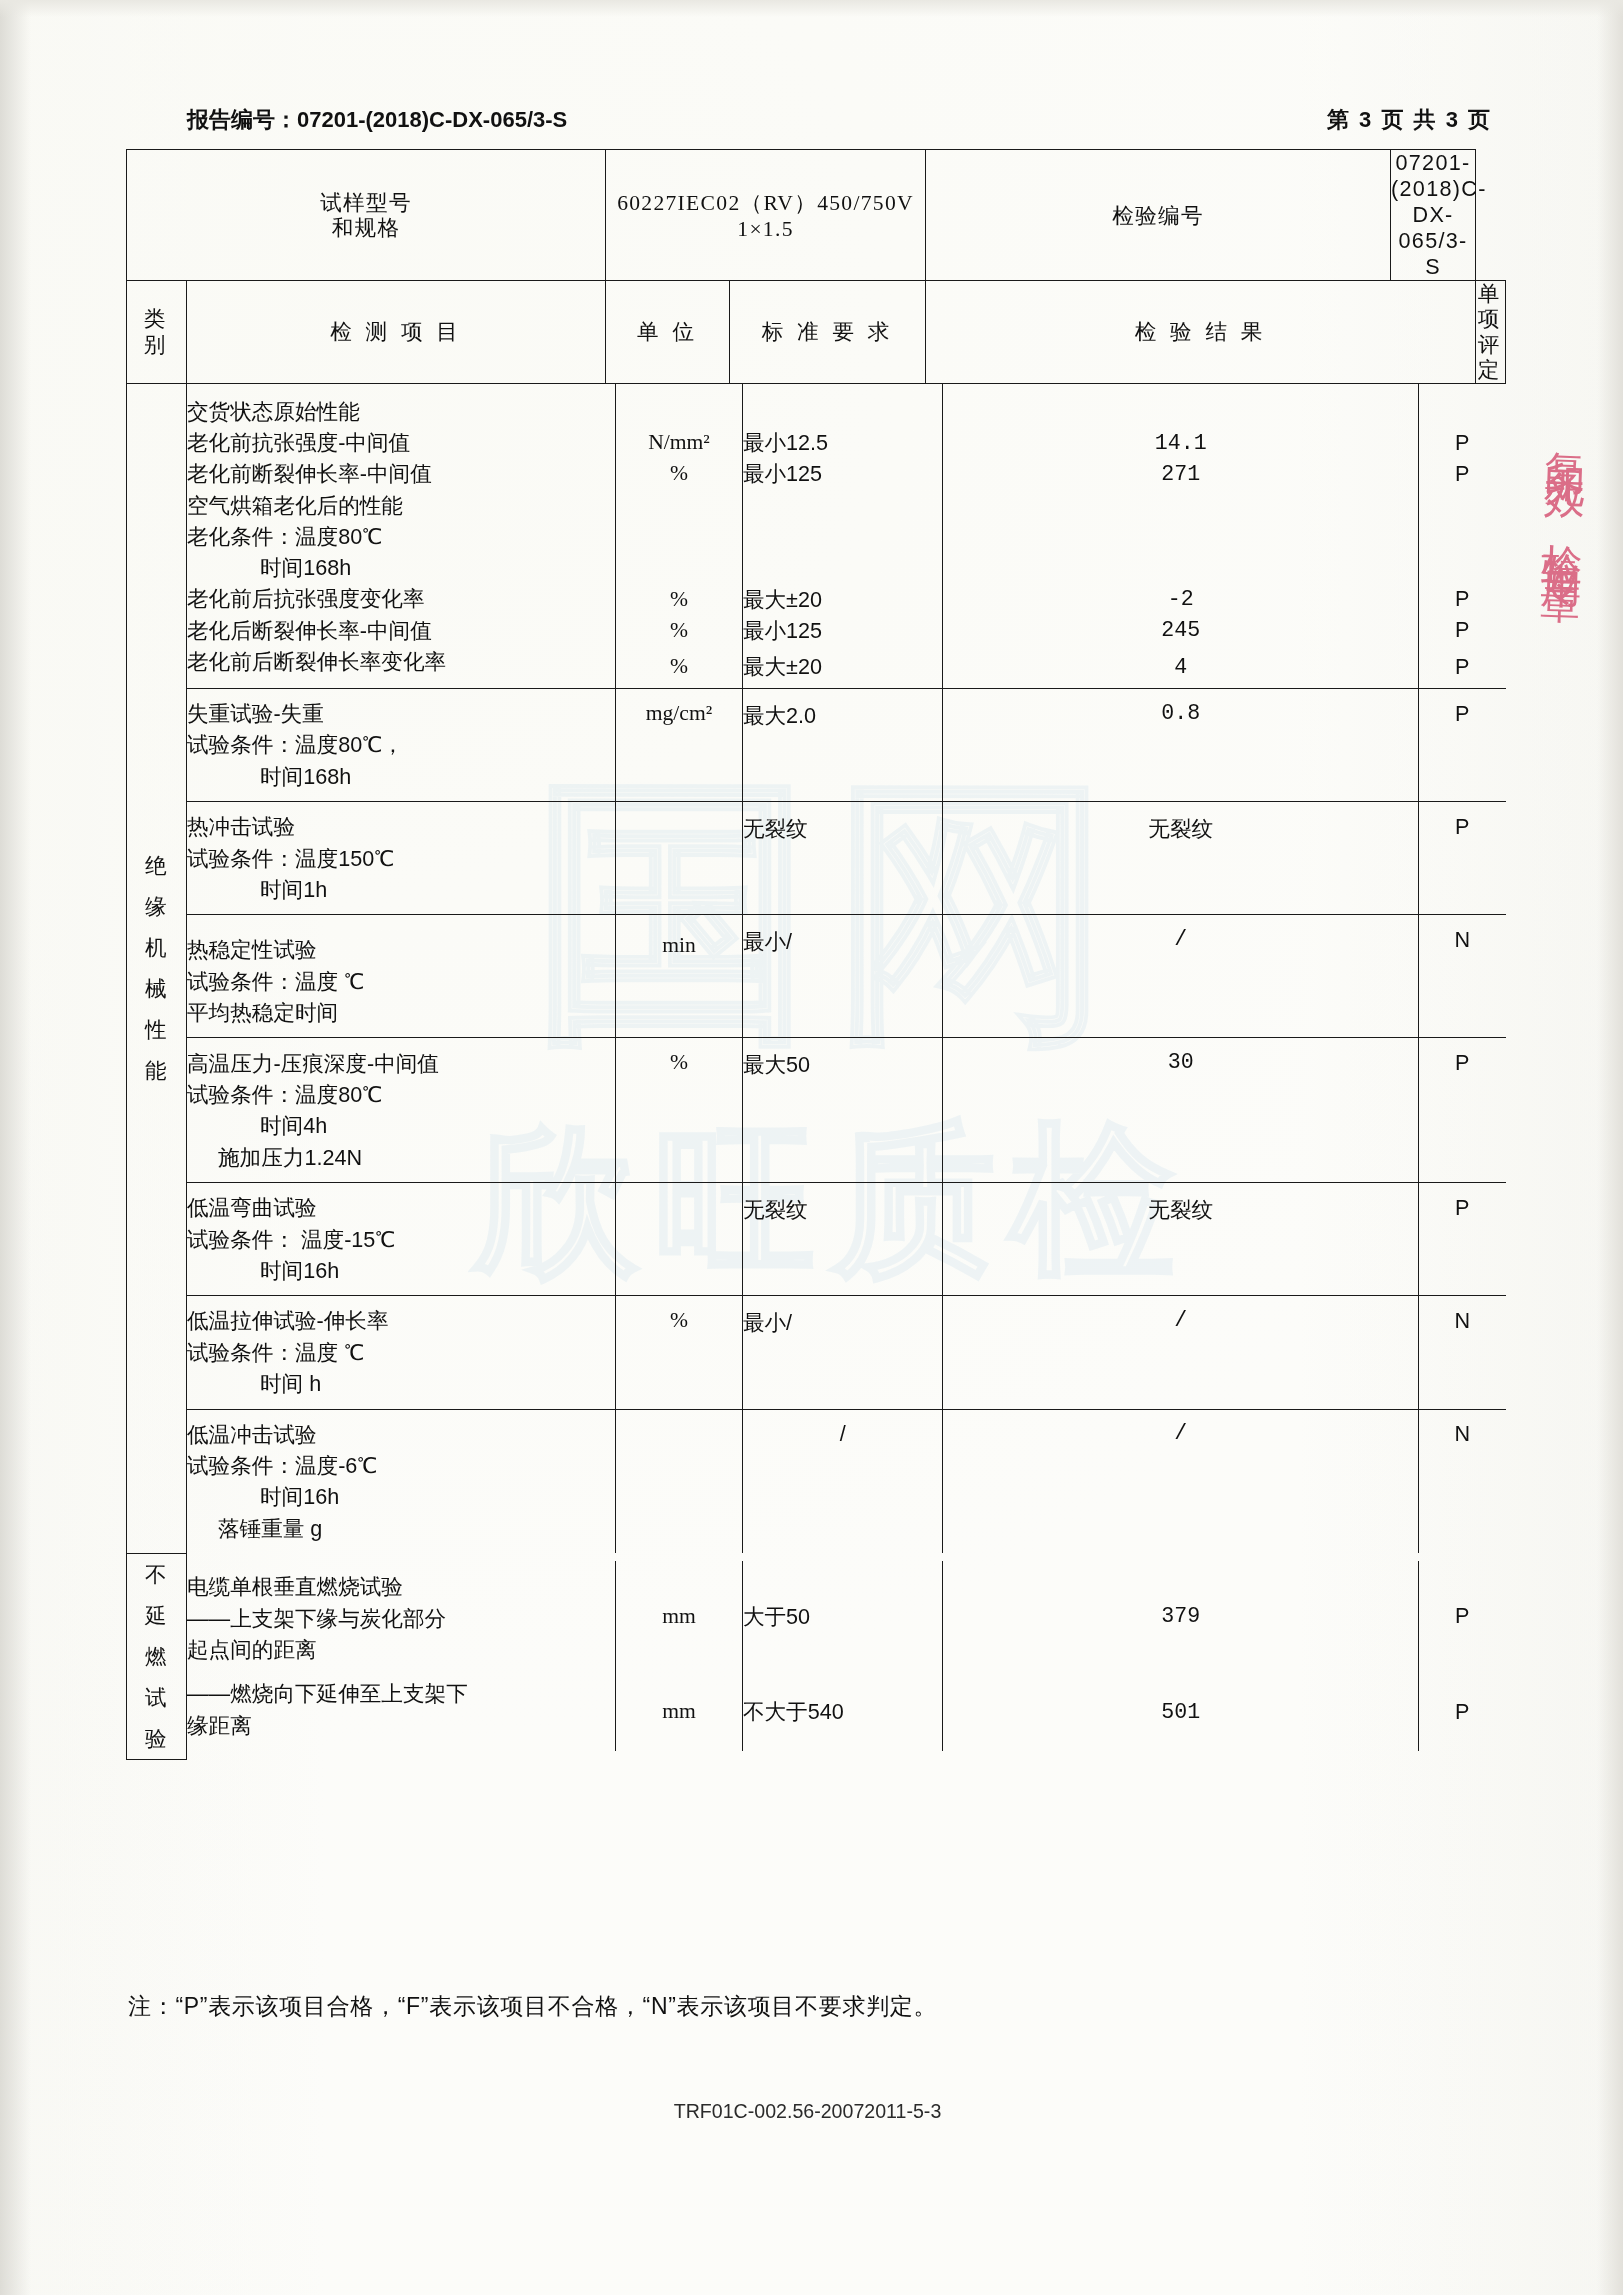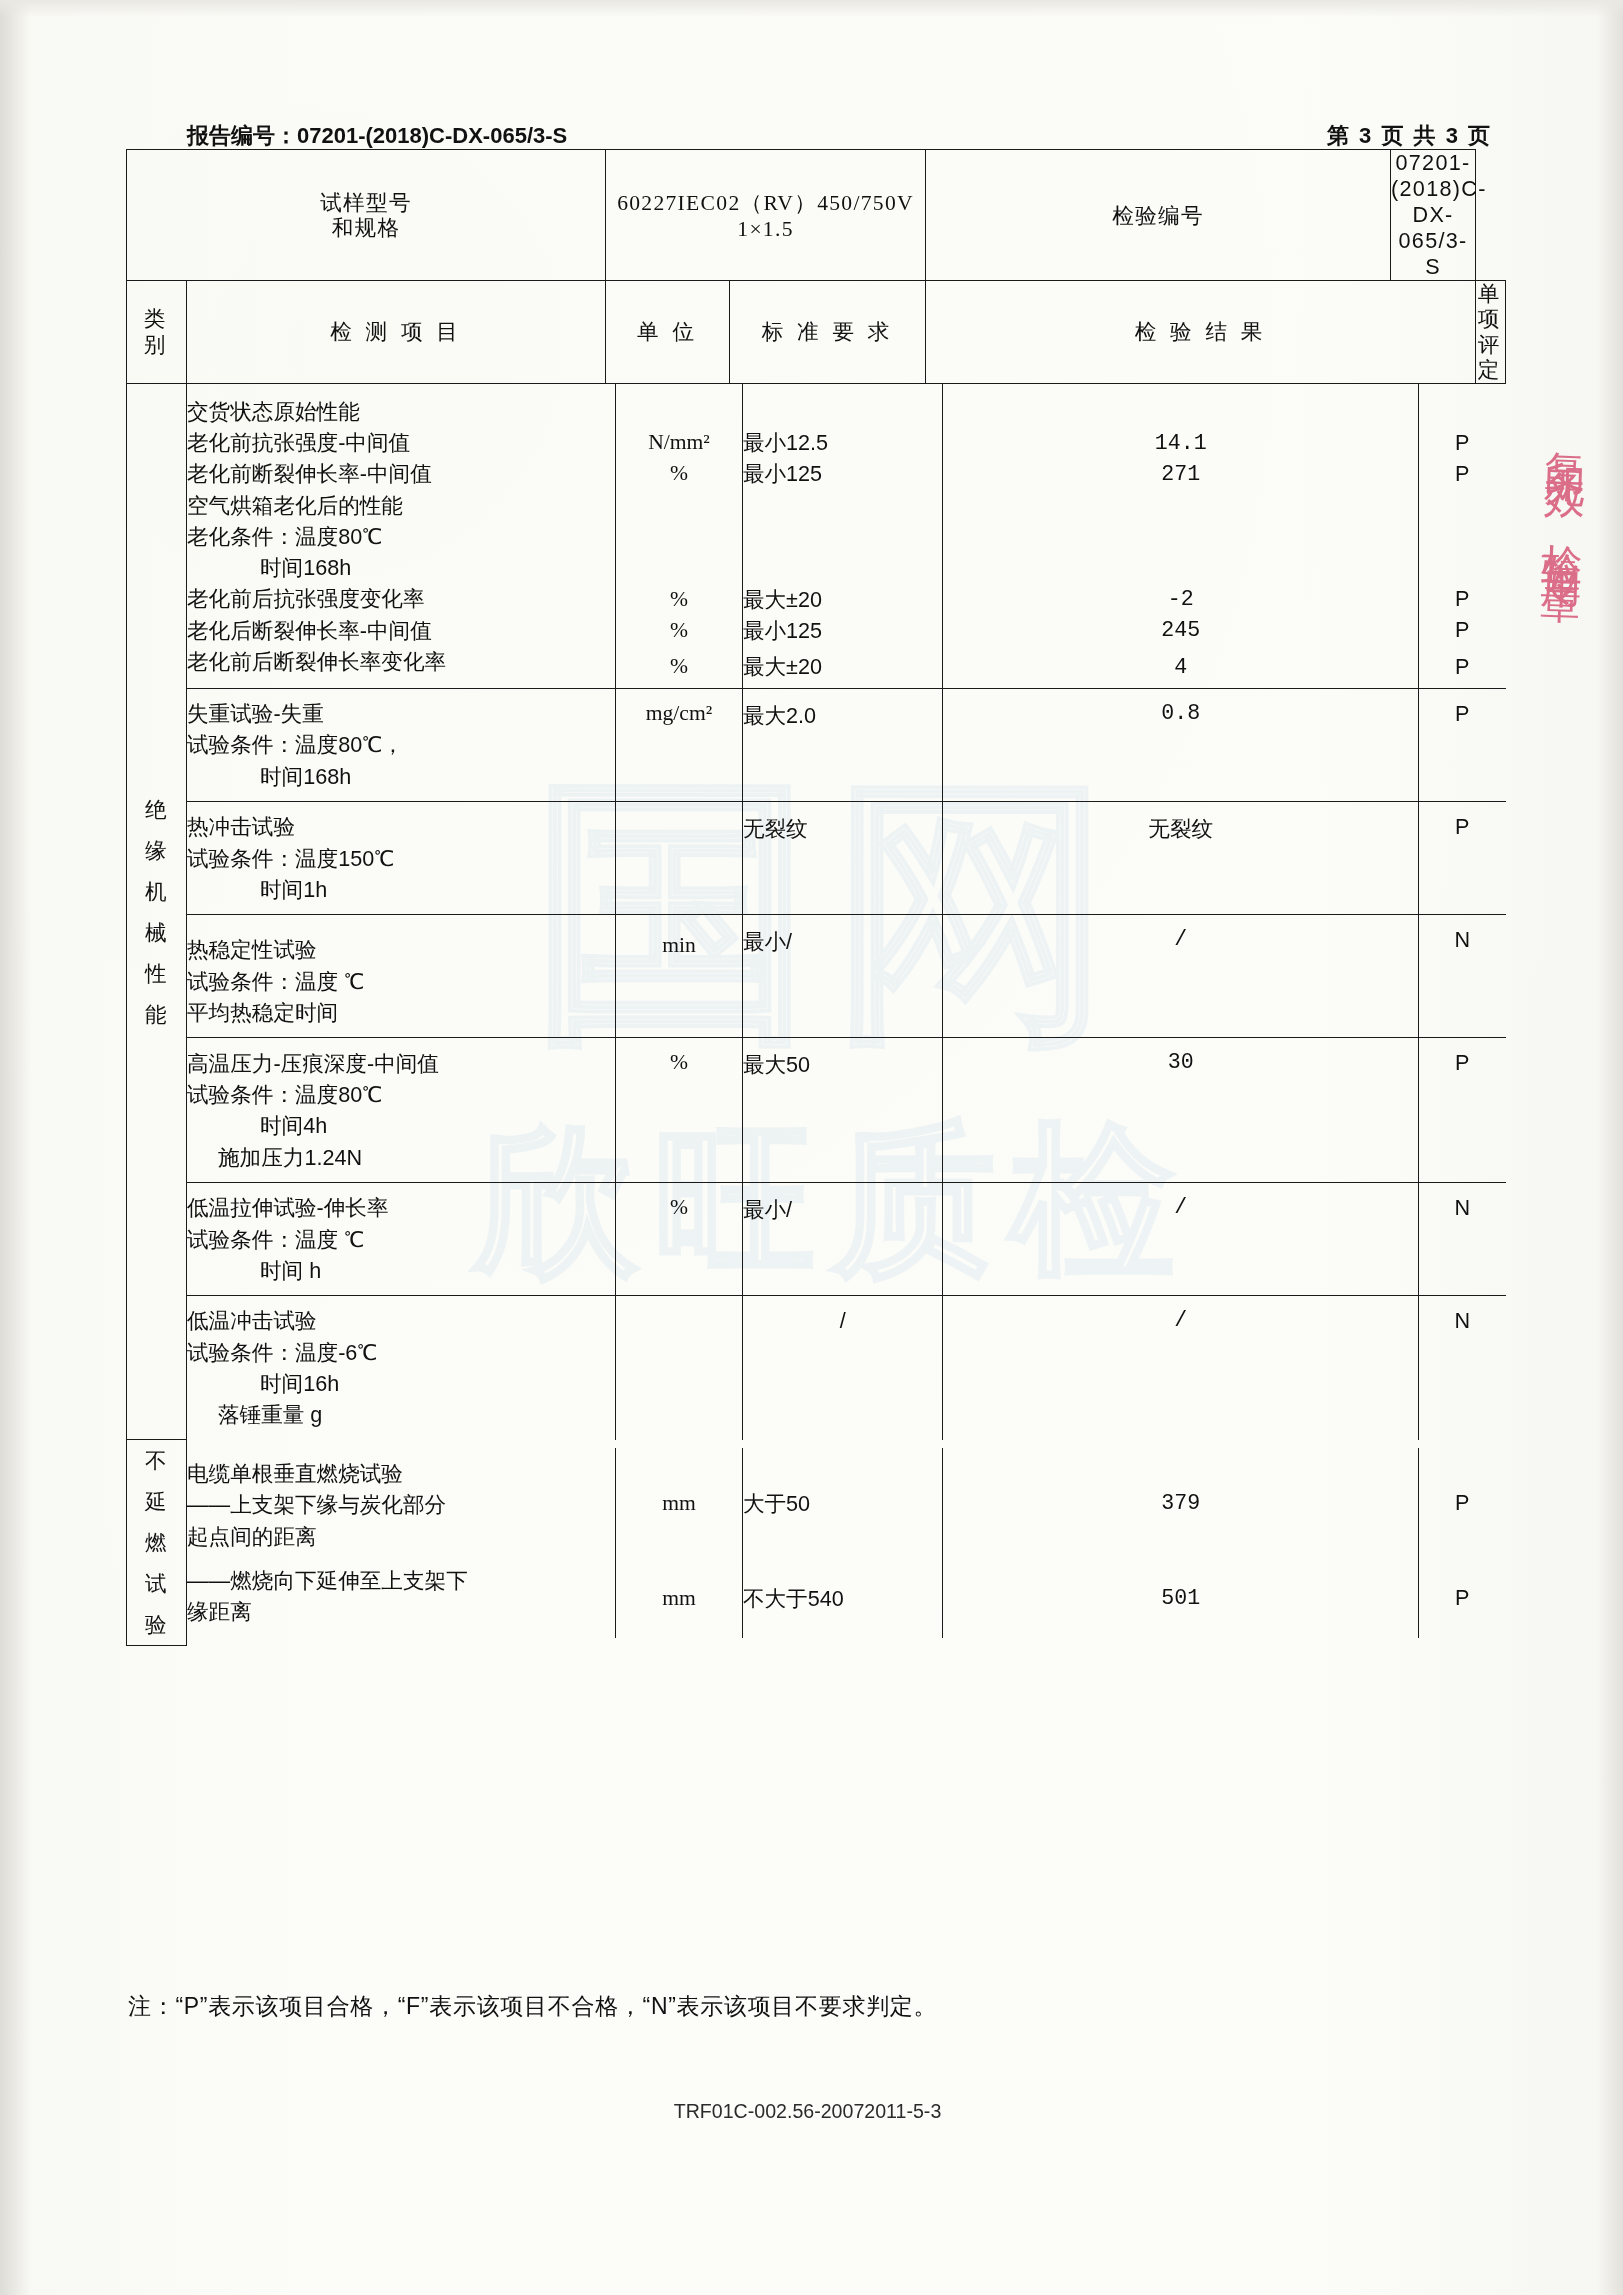--- a/index.html
+++ b/index.html
@@ -110,21 +110,20 @@
   .hdr .rep-no {
     font-family: "Liberation Sans", sans-serif;
     letter-spacing: 0px;
     font-weight: 600;
   }
   .hdr .rep-no .lbl { font-weight: 700; }
   .hdr .pageno {
     font-weight: 700;
     font-size: 22px;
     letter-spacing: 2px;
-    margin-top: 16px;
   }
 
   table.main {
     position: absolute;
     left: 126px;
     top: 149px;
     width: 1380px;
     border-collapse: collapse;
     table-layout: fixed;
     background: transparent;
@@ -391,20 +390,31 @@
                   <div>试验条件：温度80℃</div>
                   <div class="ind2">时间4h</div>
                   <div class="ind1" style="padding-left:31px">施加压力1.24N</div>
                 </td>
                 <td class="unitcell" style="border:none;border-right:1.3px solid #1a1a1a;border-bottom:1.3px solid #1a1a1a;vertical-align:top;padding-top:11.8px">%</td>
                 <td class="stdcell" style="border:none;border-right:1.3px solid #1a1a1a;border-bottom:1.3px solid #1a1a1a;vertical-align:top;padding-top:11.8px">最大50</td>
                 <td class="rescell" style="border:none;border-right:1.3px solid #1a1a1a;border-bottom:1.3px solid #1a1a1a;vertical-align:top;padding-top:11.8px">30</td>
                 <td class="evalcell" style="border:none;border-bottom:1.3px solid #1a1a1a;vertical-align:top;padding-top:11.8px">P</td>
               </tr>
 
+              <tr>
+                <td class="itemcell" style="border:none;border-right:1.3px solid #1a1a1a;border-bottom:1.3px solid #1a1a1a;padding-top:9.2px;padding-bottom:9.2px">
+                  <div>低温弯曲试验</div>
+                  <div>试验条件：  温度-15℃</div>
+                  <div class="ind2">时间16h</div>
+                </td>
+                <td class="unitcell" style="border:none;border-right:1.3px solid #1a1a1a;border-bottom:1.3px solid #1a1a1a;vertical-align:top;padding-top:11.8px"></td>
+                <td class="stdcell" style="border:none;border-right:1.3px solid #1a1a1a;border-bottom:1.3px solid #1a1a1a;vertical-align:top;padding-top:11.8px">无裂纹</td>
+                <td class="rescell" style="border:none;border-right:1.3px solid #1a1a1a;border-bottom:1.3px solid #1a1a1a;vertical-align:top;padding-top:11.8px">无裂纹</td>
+                <td class="evalcell" style="border:none;border-bottom:1.3px solid #1a1a1a;vertical-align:top;padding-top:11.8px">P</td>
+              </tr>
 
               <tr>
                 <td class="itemcell" style="border:none;border-right:1.3px solid #1a1a1a;border-bottom:1.3px solid #1a1a1a;padding-top:9.2px;padding-bottom:9.2px">
                   <div>低温拉伸试验-伸长率</div>
                   <div>试验条件：温度      ℃</div>
                   <div class="ind2">时间      h</div>
                 </td>
                 <td class="unitcell" style="border:none;border-right:1.3px solid #1a1a1a;border-bottom:1.3px solid #1a1a1a;vertical-align:top;padding-top:11.8px">%</td>
                 <td class="stdcell" style="border:none;border-right:1.3px solid #1a1a1a;border-bottom:1.3px solid #1a1a1a;vertical-align:top;padding-top:11.8px">最小/</td>
                 <td class="rescell" style="border:none;border-right:1.3px solid #1a1a1a;border-bottom:1.3px solid #1a1a1a;vertical-align:top;padding-top:11.8px">/</td>

